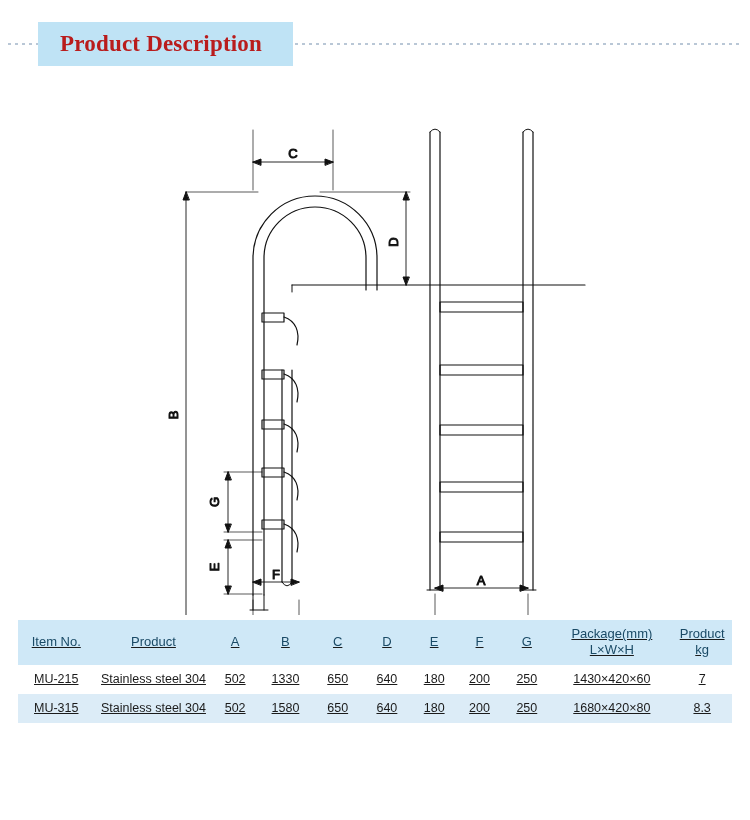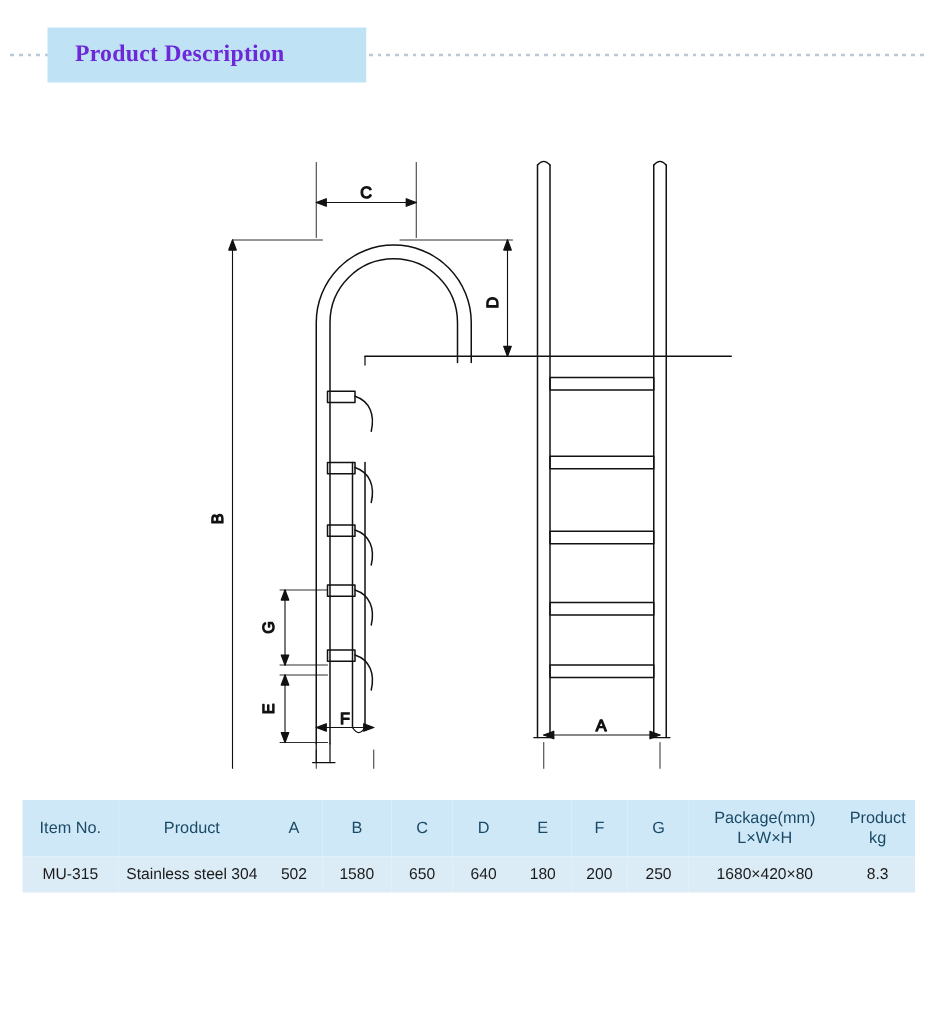--- a/index.html
+++ b/index.html
@@ -37,42 +37,43 @@
     height: 44px;
     min-width: 255px;
     background: #bfe3f5;
     display: flex;
     align-items: center;
   }
   .header-title {
     padding-left: 22px;
     font-family: "Liberation Serif", serif;
     font-weight: bold;
-    font-size: 19px;
-    color: #6d28d9;
+    font-size: 23px;
+    color: #b91c1c;
     letter-spacing: 0.2px;
     white-space: nowrap;
   }
 
   
   .drawing {
     position: absolute;
     left: 0; top: 70px;
     width: 750px; height: 545px;
   }
   .drawing svg { display: block; }
 
   
   .spec-table {
     position: absolute;
-    left: 18px; top: 640px;
+    left: 18px; top: 620px;
     width: 714px;
     border-collapse: collapse;
     font-size: 12.5px;
     color: #1b1b1b;
+    text-decoration: underline;
   }
   .spec-table th {
     background: #cfe8f7;
     color: #1a4a66;
     font-weight: normal;
     font-size: 13px;
     padding: 6px 2px;
     height: 40px;
     line-height: 1.25;
     text-align: center;
@@ -236,20 +237,33 @@
           <div>Package(mm)</div>
           <div>L×W×H</div>
         </th>
         <th class="col-wt">
           <div>Product</div>
           <div>kg</div>
         </th>
       </tr>
     </thead>
     <tbody>
+      <tr class="odd">
+        <td>MU-215</td>
+        <td>Stainless steel 304</td>
+        <td>502</td>
+        <td>1330</td>
+        <td>650</td>
+        <td>640</td>
+        <td>180</td>
+        <td>200</td>
+        <td>250</td>
+        <td>1430×420×60</td>
+        <td>7</td>
+      </tr>
       <tr class="even">
         <td>MU-315</td>
         <td>Stainless steel 304</td>
         <td>502</td>
         <td>1580</td>
         <td>650</td>
         <td>640</td>
         <td>180</td>
         <td>200</td>
         <td>250</td>

